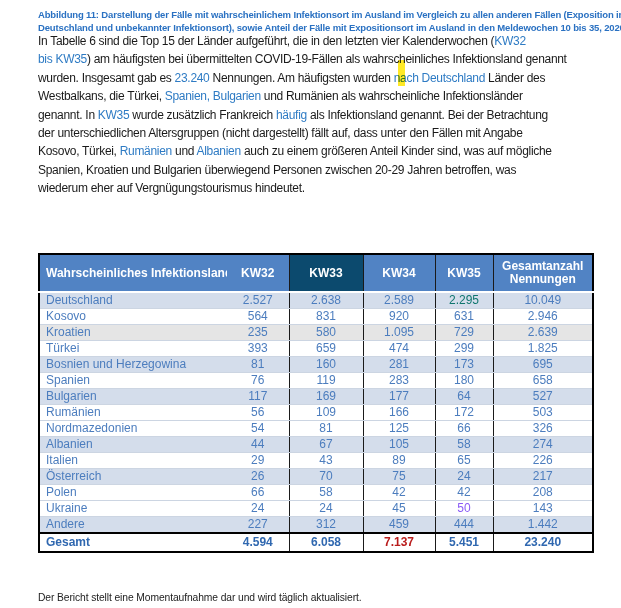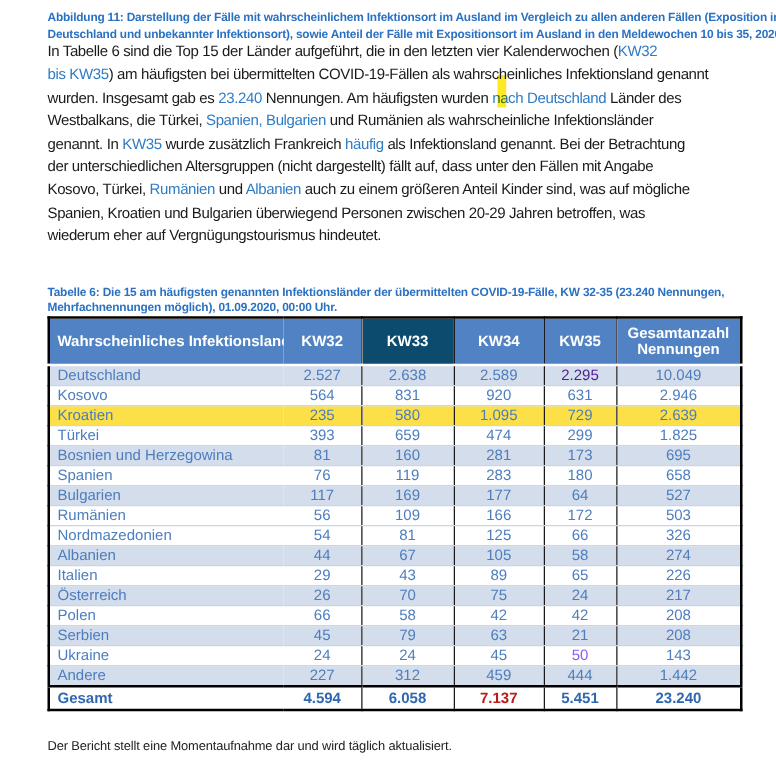--- a/index.html
+++ b/index.html
@@ -75,24 +75,20 @@
       <div class="pline"><span>Westbalkans, die Türkei, </span><span class="accent" style="color: rgb(46, 123, 196);">Spanien, Bulgarien</span><span> und Rumänien als wahrscheinliche Infektionsländer</span></div>
       <div class="pline"><span>genannt. In </span><span class="accent" style="color: rgb(46, 123, 196);">KW35</span><span> wurde zusätzlich Frankreich </span><span class="accent" style="color: rgb(46, 123, 196);">häufig</span><span> als Infektionsland genannt. Bei der Betrachtung</span></div>
       <div class="pline"><span>der unterschiedlichen Altersgruppen (nicht dargestellt) fällt auf, dass unter den Fällen mit Angabe</span></div>
       <div class="pline"><span>Kosovo, Türkei, </span><span class="accent" style="color: rgb(46, 123, 196);">Rumänien</span><span> und </span><span class="accent" style="color: rgb(46, 123, 196);">Albanien</span><span>  auch zu einem größeren Anteil Kinder sind, was auf mögliche</span></div>
       <div class="pline"><span>Spanien, Kroatien und Bulgarien überwiegend Personen zwischen 20-29 Jahren betroffen, was</span></div>
       <div class="pline"><span>wiederum eher auf Vergnügungstourismus hindeutet.</span></div>
     </div>
 
   <div class="highlight-mark" style="left: 398px; top: 60px; width: 7px; height: 26px; background: rgb(255, 232, 26);"></div>
 
-  <div class="tbl-caption" style="color: rgb(42, 113, 194);">
-      <div>Tabelle 6: Die 15 am häufigsten genannten Infektionsländer der übermittelten COVID-19-Fälle, KW 32-35 (23.240 Nennungen,</div>
-      <div>Mehrfachnennungen möglich), 01.09.2020, 00:00 Uhr.</div>
-    </div>
 
   <div class="tblwrap">
     <table>
       <colgroup>
           <col style="width: 188px;">
           <col style="width: 62px;">
           <col style="width: 74px;">
           <col style="width: 72px;">
           <col style="width: 58px;">
           <col style="width: 100px;">
@@ -106,32 +102,32 @@
             <th class="sep" style="background: rgb(81, 131, 196);">KW35</th>
             <th class="sep" style="background: rgb(81, 131, 196); margin-top: 36px;">Gesamtanzahl Nennungen</th>
           </tr>
         </thead>
       <tbody>
           <tr style="background: rgb(212, 221, 235);">
             <td class="first" style="color: rgb(76, 125, 190);">Deutschland</td>
             <td style="color: rgb(76, 125, 190);">2.527</td>
             <td class="sep" style="color: rgb(76, 125, 190);">2.638</td>
             <td class="sep" style="color: rgb(76, 125, 190);">2.589</td>
-            <td class="sep" style="color: #4c1d95;">2.295</td>
+            <td class="sep" style="color: #0f766e;">2.295</td>
             <td class="sep" style="color: rgb(76, 125, 190);">10.049</td>
           </tr>
           <tr>
             <td class="first" style="color: rgb(76, 125, 190);">Kosovo</td>
             <td style="color: rgb(76, 125, 190);">564</td>
             <td class="sep" style="color: rgb(76, 125, 190);">831</td>
             <td class="sep" style="color: rgb(76, 125, 190);">920</td>
             <td class="sep" style="color: rgb(76, 125, 190);">631</td>
             <td class="sep" style="color: rgb(76, 125, 190);">2.946</td>
           </tr>
-          <tr style="background: #fde047; border-radius: 8px;">
+          <tr style="background: #e5e5e5; border-radius: 8px;">
             <td class="first" style="color: rgb(76, 125, 190);">Kroatien</td>
             <td style="color: rgb(76, 125, 190);">235</td>
             <td class="sep" style="color: rgb(76, 125, 190);">580</td>
             <td class="sep" style="color: rgb(76, 125, 190);">1.095</td>
             <td class="sep" style="color: rgb(76, 125, 190);">729</td>
             <td class="sep" style="color: rgb(76, 125, 190);">2.639</td>
           </tr>
           <tr>
             <td class="first" style="color: rgb(76, 125, 190);">Türkei</td>
             <td style="color: rgb(76, 125, 190);">393</td>
@@ -203,28 +199,20 @@
             <td class="sep" style="color: rgb(76, 125, 190);">75</td>
             <td class="sep" style="color: rgb(76, 125, 190);">24</td>
             <td class="sep" style="color: rgb(76, 125, 190);">217</td>
           </tr>
           <tr>
             <td class="first" style="color: rgb(76, 125, 190);">Polen</td>
             <td style="color: rgb(76, 125, 190);">66</td>
             <td class="sep" style="color: rgb(76, 125, 190);">58</td>
             <td class="sep" style="color: rgb(76, 125, 190);">42</td>
             <td class="sep" style="color: rgb(76, 125, 190);">42</td>
-            <td class="sep" style="color: rgb(76, 125, 190);">208</td>
-          </tr>
-          <tr style="background: rgb(212, 221, 235);">
-            <td class="first" style="color: rgb(76, 125, 190);">Serbien</td>
-            <td style="color: rgb(76, 125, 190);">45</td>
-            <td class="sep" style="color: rgb(76, 125, 190);">79</td>
-            <td class="sep" style="color: rgb(76, 125, 190);">63</td>
-            <td class="sep" style="color: rgb(76, 125, 190);">21</td>
             <td class="sep" style="color: rgb(76, 125, 190);">208</td>
           </tr>
           <tr>
             <td class="first" style="color: rgb(76, 125, 190);">Ukraine</td>
             <td style="color: rgb(76, 125, 190);">24</td>
             <td class="sep" style="color: rgb(76, 125, 190);">24</td>
             <td class="sep" style="color: rgb(76, 125, 190);">45</td>
             <td class="sep" style="color: #8b5cf6;">50</td>
             <td class="sep" style="color: rgb(76, 125, 190);">143</td>
           </tr>

